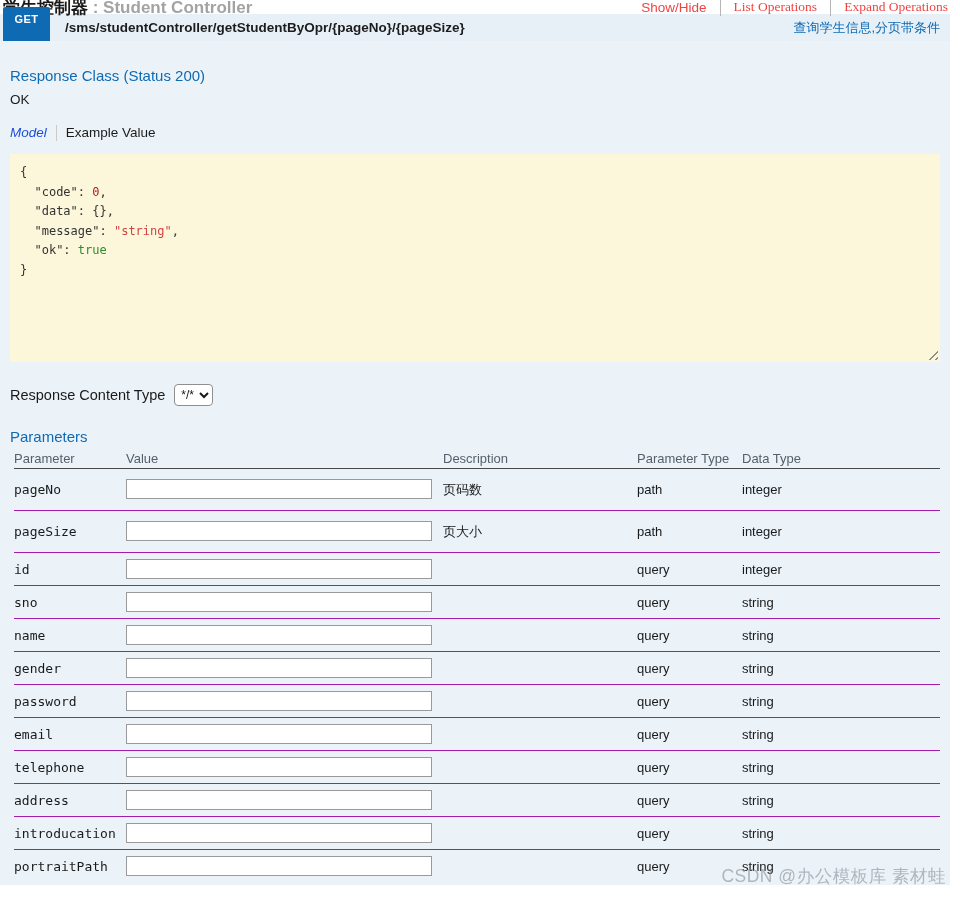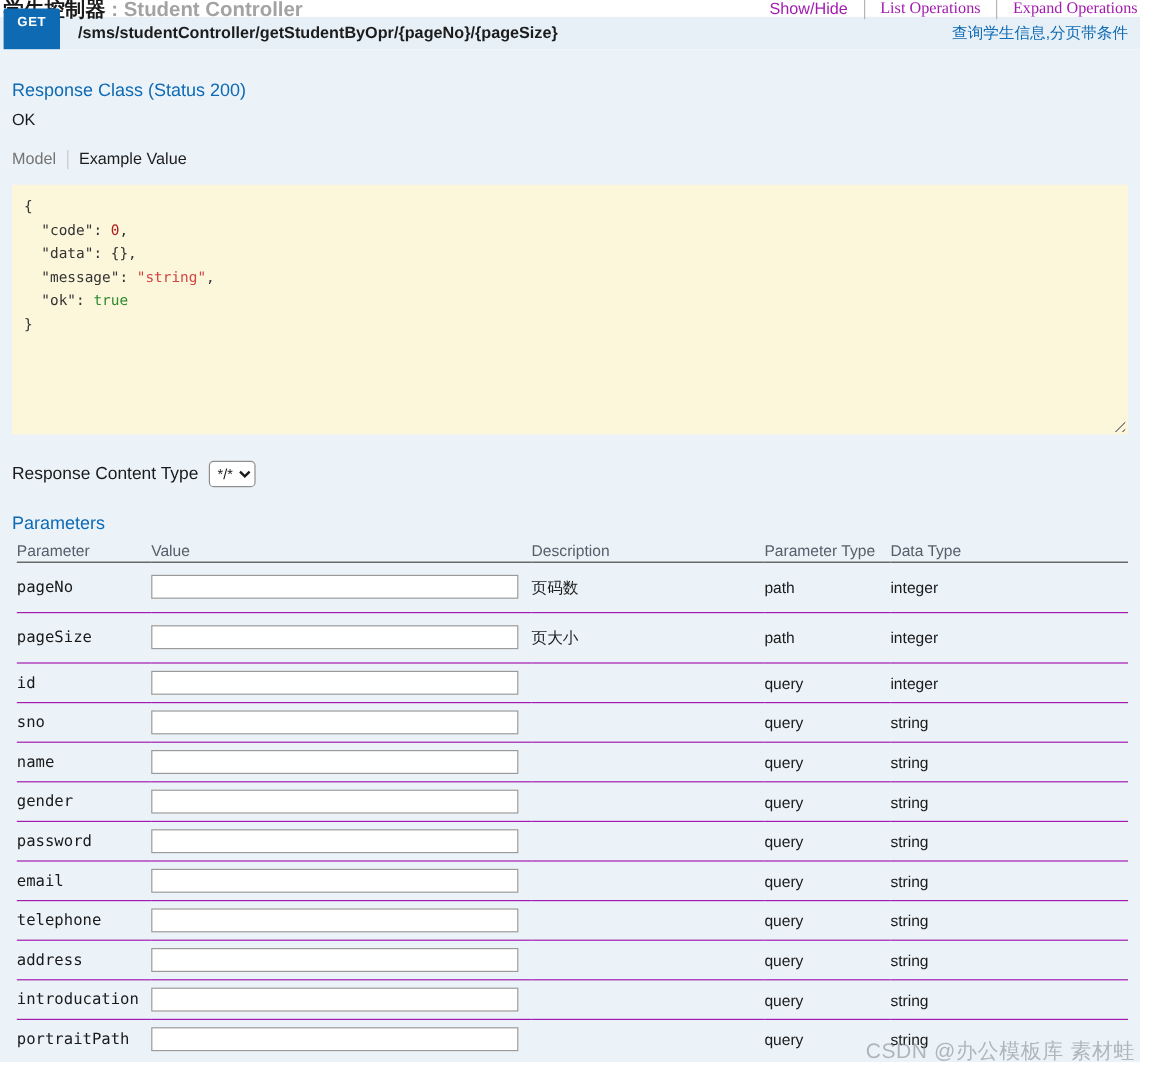--- a/index.html
+++ b/index.html
@@ -21,21 +21,21 @@
   .page{position:relative;width:960px;height:901px;overflow:hidden;background:#ffffff;}
 
   
   .topbar{
     display:flex;justify-content:space-between;align-items:center;
     height:14px;padding:2px 12px 2px 3px;background:#ffffff;
   }
   .resource-title{font-size:17px;font-weight:bold;color:#1a1a1a;white-space:nowrap;}
   .resource-title .title-rest{color:#a3a3a3;}
   .resource-links{display:flex;align-items:center;font-size:13.5px;white-space:nowrap;}
-  .resource-links a{color:#a21caf;text-decoration:none;padding:1px 13px;cursor:pointer;}
+  .resource-links a{color:#ef4444;text-decoration:none;padding:1px 13px;cursor:pointer;}
   .resource-links a + a{border-left:1px solid #b5b5b5;font-family:Liberation Serif, serif;}
   .resource-links a:last-child{padding-right:0;}
 
   
   .op{margin:0 10px 0 0;}
   .op-heading{
     display:flex;align-items:center;background:var(--bar-bg);height:27px;
   }
   .get-badge{
     background:var(--get-bg);color:#fff;font-weight:bold;font-size:11px;
@@ -46,21 +46,21 @@
   .op-summary{margin-left:auto;margin-right:10px;font-size:13px;color:var(--accent);text-decoration:none;cursor:pointer;}
 
   .op-content{
     background:var(--content-bg);height:844px;padding:26px 10px 0;overflow:hidden;position:relative;
   }
   .section-heading{
     color:var(--accent);font-size:15px;font-weight:normal;margin:0;line-height:17px;
   }
   .status-text{margin-top:8px;font-size:13.5px;color:#1c1c1c;line-height:15px;}
   .tabs{margin-top:18px;display:flex;align-items:center;font-size:13.5px;line-height:16px;}
-  .tab-model{color:#737373;padding-right:9px;border-right:1px solid #c9c9c9;cursor:pointer;}
+  .tab-model{color:#1d4ed8;padding-right:9px;border-right:1px solid #c9c9c9;cursor:pointer;font-style:italic;}
   .tab-example{color:#1c1c1c;padding-left:9px;cursor:pointer;}
 
   
   .snippet{
     margin-top:13px;background:var(--snippet-bg);height:208px;padding:9px 10px;
     position:relative;font-family:"DejaVu Sans Mono",monospace;font-size:12px;
     line-height:19.5px;color:#333;
   }
   .code-line{white-space:pre;}
   .tok-key{color:#333;}

